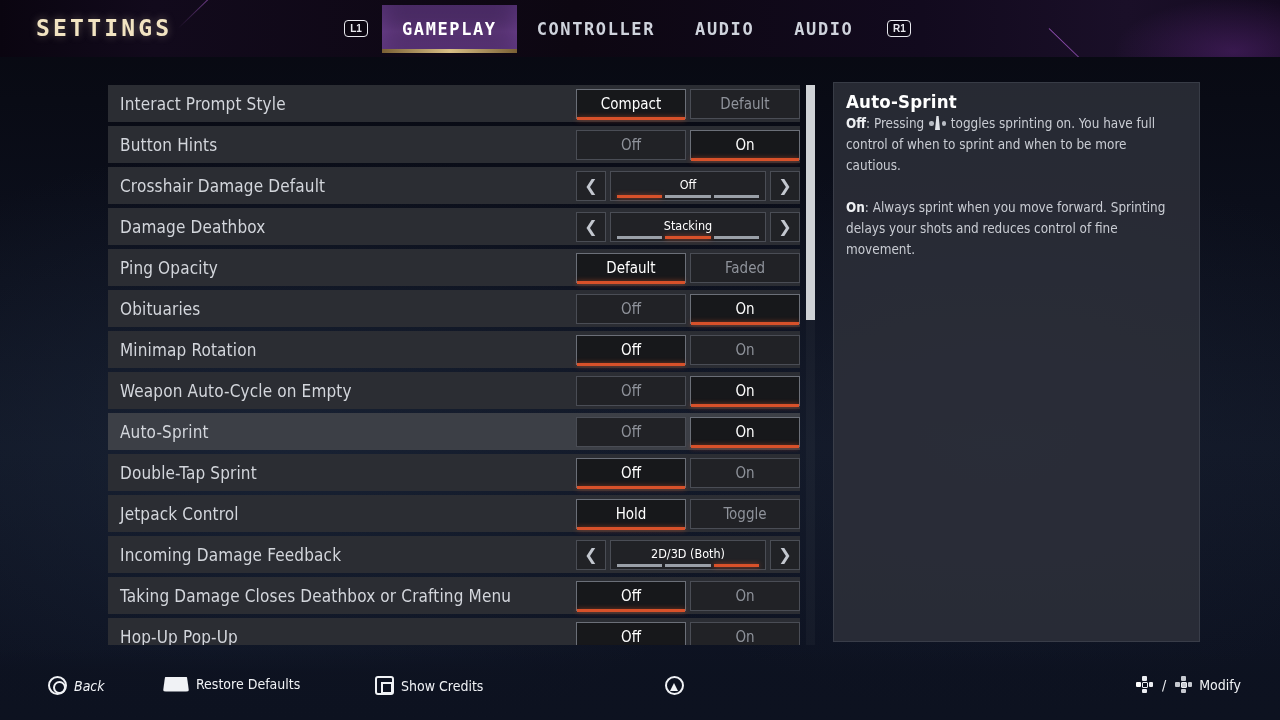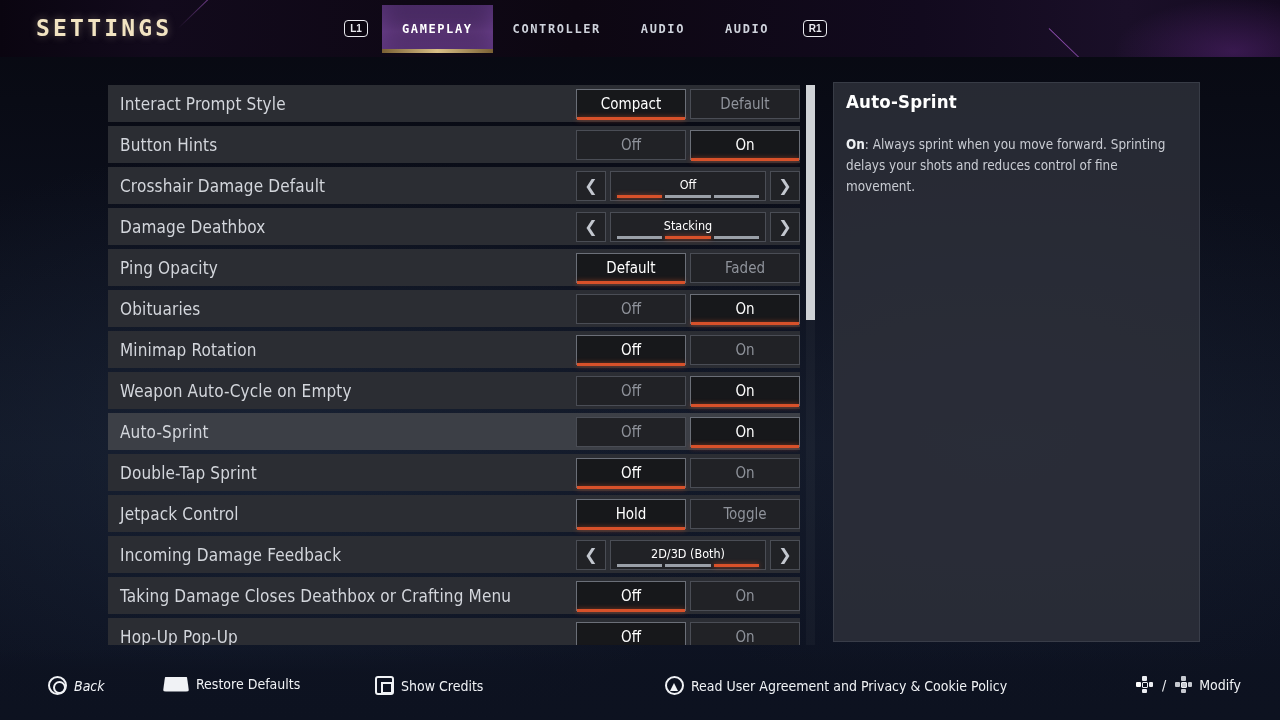--- a/index.html
+++ b/index.html
@@ -57,21 +57,21 @@
     color: #e8e8ee; font-size: 10px; font-weight: bold;
     letter-spacing: 0px; margin: 0 14px;
     font-family: Liberation Sans, sans-serif;
     background: rgba(0,0,0,0.25);
   }
   .tab {
     position: relative;
     padding: 0 20px;
     height: 48px; line-height: 48px;
     color: #cfd3dc;
-    font-size: 12px; font-weight: bold; letter-spacing: 1.6px;
+    font-size: 17px; font-weight: bold; letter-spacing: 1.6px;
     font-family: "DejaVu Sans Mono", monospace;
     white-space: nowrap;
   }
   .tab.active {
     color: #ffffff;
     background: linear-gradient(180deg, #3b2252 0%, #573372 55%, #4a2a63 100%);
     box-shadow: inset 0 0 22px rgba(150,90,200,0.35);
   }
   .tab.active::after {
     content: ""; position: absolute; left: 0; right: 0; bottom: 0;
@@ -428,20 +428,25 @@
         </div>
       </div>
     </div>
 
   <div id="scroll-track">
     <div id="scroll-thumb" style="height: 42%; top: 0%;"></div>
   </div>
 
   <div id="info">
     <div id="info-title">Auto-Sprint</div>
+    <div class="info-p">
+      <b>Off</b><span>: Pressing </span><span class="stick-glyph">
+          <i class="sdot l"></i><i class="sbody"></i><i class="sdot r"></i>
+      </span><span> toggles sprinting on.  You have full control of when to sprint and when to be more cautious.</span>
+    </div>
     <div class="info-gap"></div>
     <div class="info-p">
       <b>On</b><span>: Always sprint when you move forward. Sprinting delays your shots and reduces control of fine movement.</span>
     </div>
   </div>
 
   <div id="footer">
     <div class="fitem" style="left:48px;font-style:italic;">
       <span class="gly-circle"></span>
       <span>Back</span>
@@ -449,21 +454,20 @@
     <div class="fitem" style="left:163px;">
       <span class="gly-touchpad"></span>
       <span>Restore Defaults</span>
     </div>
     <div class="fitem" style="left:375px;">
       <span class="gly-square"></span>
       <span>Show Credits</span>
     </div>
     <div class="fitem" style="left:665px;">
       <span class="gly-triangle"></span>
-      <span>Read User Agreement and Privacy &amp; Cookie Policy</span>
     </div>
     <div class="fitem" style="left:1136px;">
       <span class="dpad left-hl">
         <i class="du"></i>
           <i class="dd"></i>
           <i class="dl"></i>
           <i class="dr"></i>
           <i class="dc"></i>
       </span>
       <span class="dp-sep">/</span>

